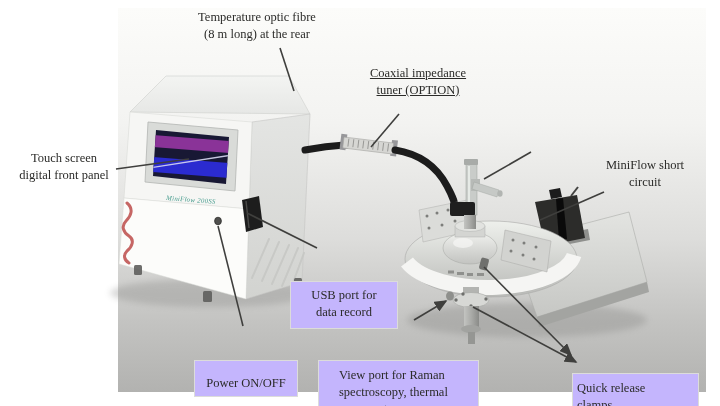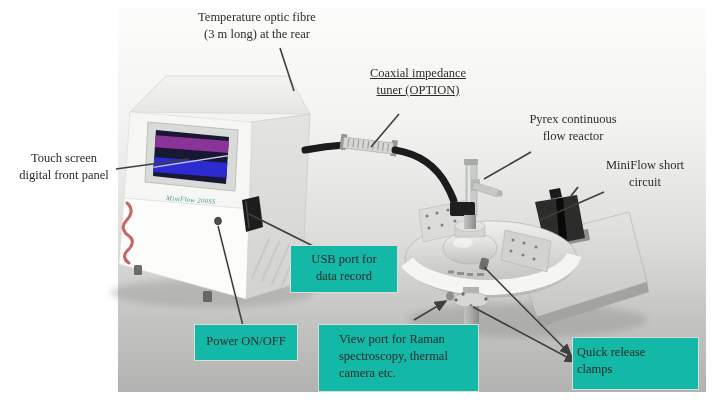--- a/index.html
+++ b/index.html
@@ -3,28 +3,28 @@
 <meta charset="utf-8">
 <style>
   html,body{margin:0;padding:0;background:#ffffff;}
   .scene{position:relative;width:720px;height:406px;background:#ffffff;overflow:hidden;
          font-family:"Liberation Serif","DejaVu Serif",serif;}
   .photo-bg{position:absolute;left:118px;top:8px;width:588px;height:384px;
             background:linear-gradient(180deg,#fcfcfa 0%,#f3f3f1 30%,#dddddb 60%,#c3c3c1 82%,#b2b2b0 100%);}
   svg.layer{position:absolute;left:0;top:0;width:720px;height:406px;}
   .label{position:absolute;font-size:12.5px;line-height:1.35;color:#2b2b29;
          text-align:center;white-space:pre-line;}
-  .label.boxed{background:#14b8a6;border:1px solid #dcdcda;box-sizing:border-box;}
+  .label.boxed{background:#c4b5fd;border:1px solid #dcdcda;box-sizing:border-box;margin-top:36px;}
   .lbl-temp{left:178px;top:9px;width:158px;}
   .lbl-coax{left:352px;top:65px;width:132px;text-decoration:underline;}
   .lbl-pyrex{left:508px;top:111px;width:130px;}
   .lbl-sliding{left:593px;top:157px;width:104px;}
   .lbl-touch{left:0px;top:150px;width:128px;}
   .lbl-usb{left:290px;top:245px;width:108px;height:48px;padding-top:5px;}
-  .lbl-power{left:194px;top:324px;width:104px;height:37px;padding-top:8px;}
+  .lbl-power{left:194px;top:324px;width:104px;height:37px;padding-top:14px;}
   .lbl-view{left:318px;top:324px;width:161px;height:68px;padding:6px 0 0 20px;text-align:left;}
   .lbl-quick{left:572px;top:337px;width:127px;height:53px;padding:6px 0 0 4px;text-align:left;}
 </style>
 </head>
 <body>
 
 <div class="scene">
 
   <div class="photo-bg"></div>
 
@@ -208,25 +208,23 @@
       <line x1="116" y1="169" x2="189" y2="159"></line>
       <line x1="247" y1="213" x2="317" y2="248"></line>
       <line x1="218" y1="226" x2="243" y2="326"></line>
       <line x1="414" y1="320" x2="446" y2="301" marker-end="url(#arr)"></line>
       <line x1="484" y1="267" x2="571" y2="355" marker-end="url(#arr)"></line>
       <line x1="473" y1="307" x2="576" y2="362" marker-end="url(#arr)"></line>
     </g>
   </svg>
 
   <div class="label lbl-temp">Temperature optic fibre
-(3 m long) at the rear</div>
+(8 m long) at the rear</div>
   <div class="label lbl-coax">Coaxial impedance
 tuner (OPTION)</div>
-  <div class="label lbl-pyrex">Pyrex continuous
-flow reactor</div>
   <div class="label lbl-sliding">MiniFlow short
 circuit</div>
   <div class="label lbl-touch">Touch screen
 digital front panel</div>
   <div class="label boxed lbl-usb">USB port for
 data record</div>
   <div class="label boxed lbl-power">Power ON/OFF</div>
   <div class="label boxed lbl-view">View port for Raman
 spectroscopy, thermal
 camera etc.</div>

